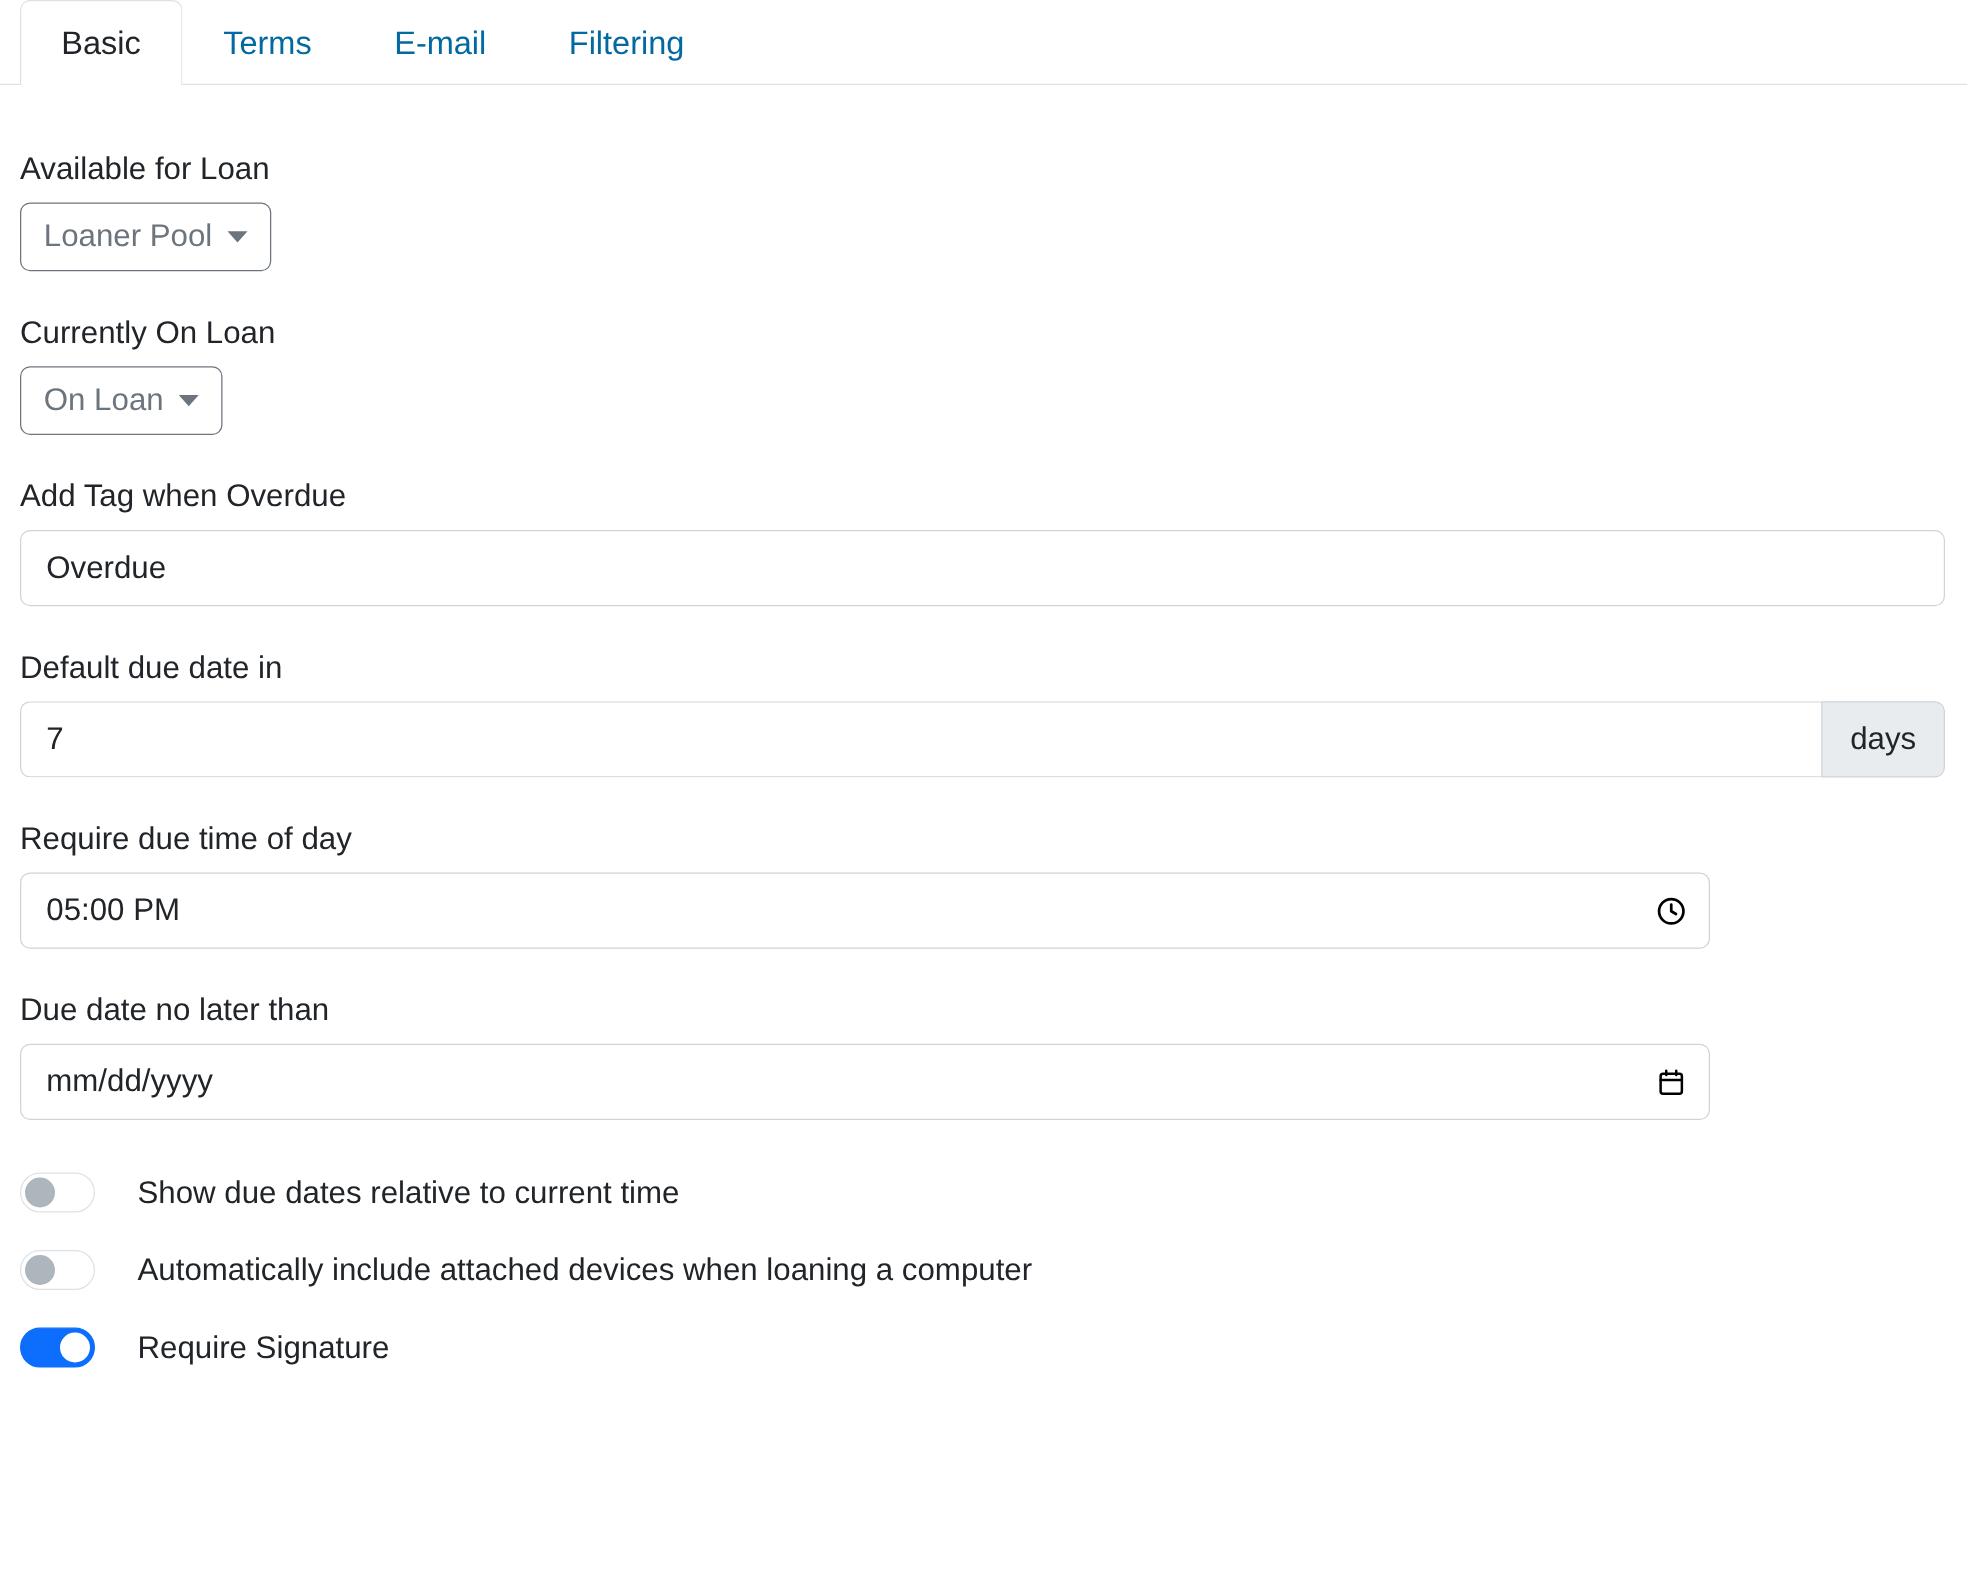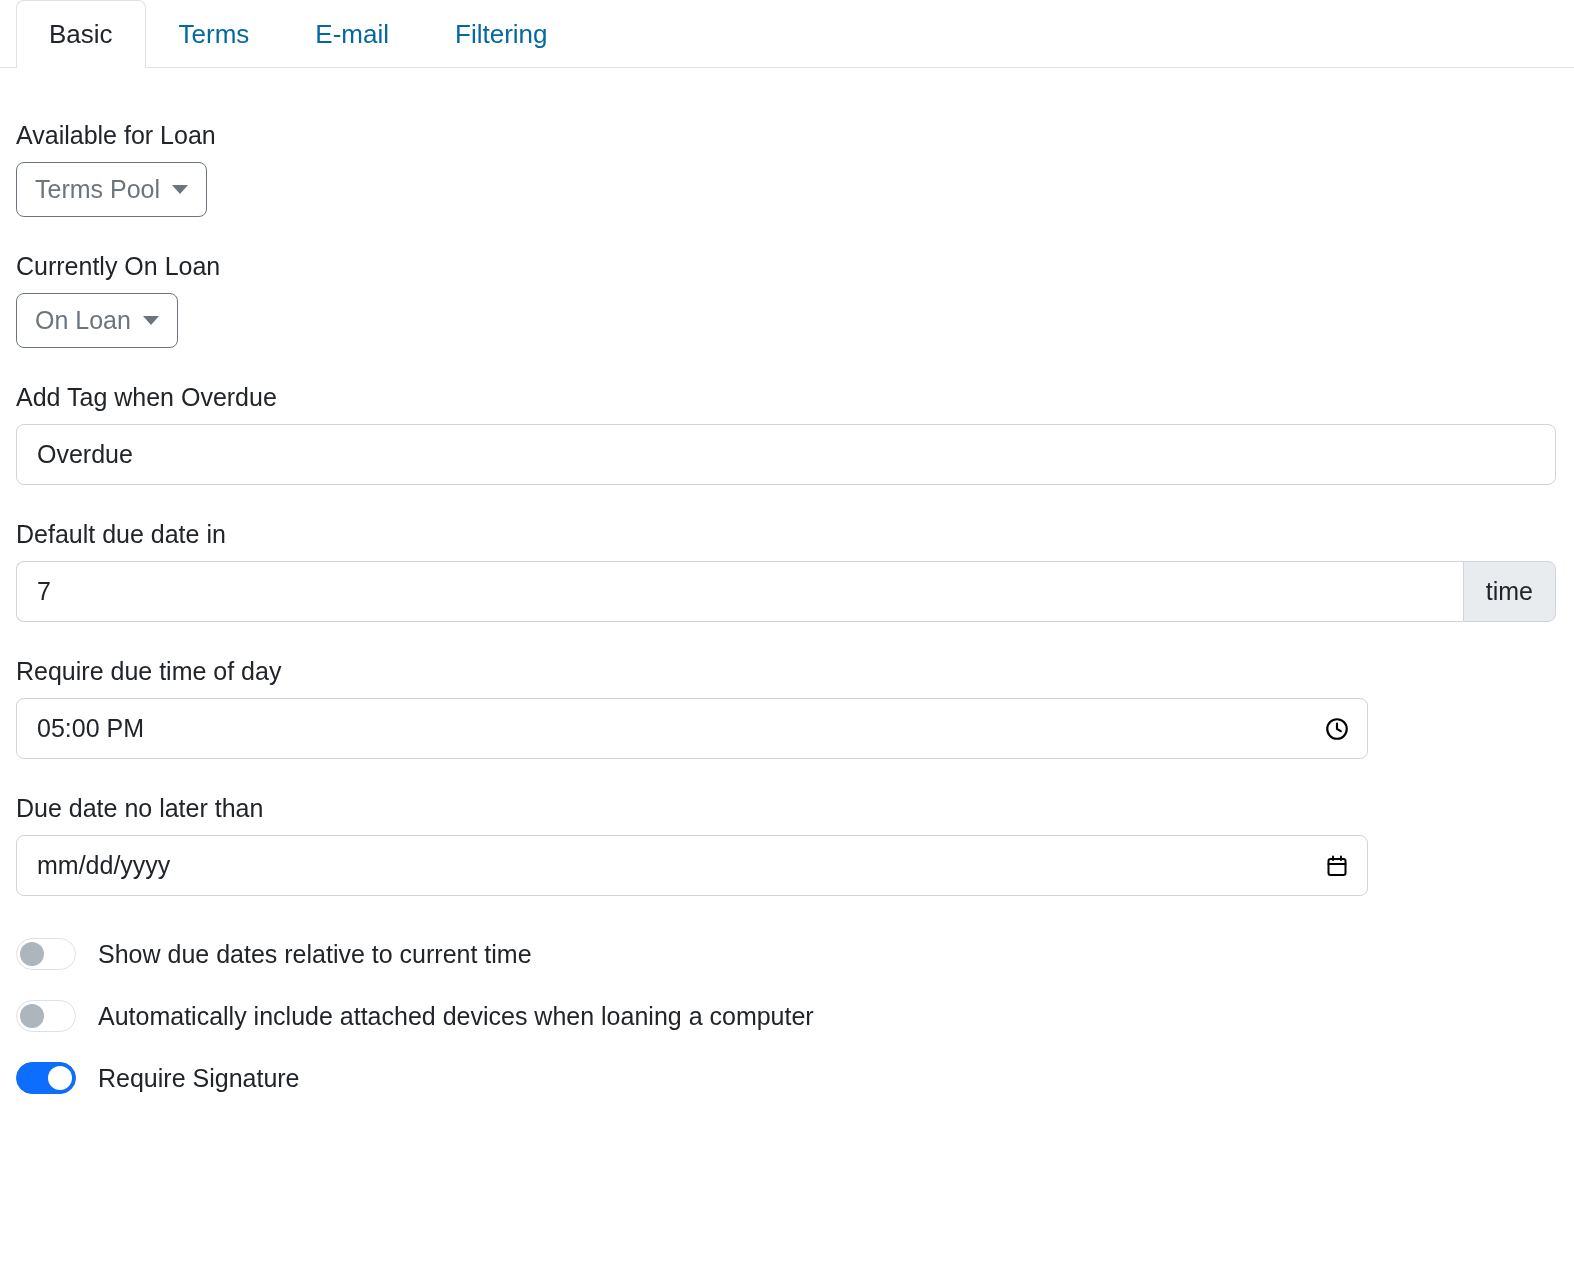--- a/index.html
+++ b/index.html
@@ -129,21 +129,21 @@
     transform: translateY(-50%);
     width: 26px; height: 26px;
     display: flex; align-items: center; justify-content: center;
     cursor: pointer;
   }
 
   
   .switch-row {
     display: flex;
     align-items: center;
-    gap: 22px;
+    gap: 34px;
     margin-top: 30px;
   }
   .switch-row.first-switch { margin-top: 42px; }
   .switch {
     position: relative;
     width: 60px;
     height: 32px;
     border-radius: 16px;
     border: 1px solid #dee2e6;
     background: #ffffff;
@@ -182,42 +182,42 @@
   <button class="tab">Terms</button>
   <button class="tab">E-mail</button>
   <button class="tab">Filtering</button>
 </div>
 
 <div class="form-body">
 
   
   <div class="field-label first">Available for Loan</div>
   <button class="dropdown-btn">
-    <span>Terms Pool</span>
+    <span>Loaner Pool</span>
     <span class="caret"></span>
   </button>
 
   
   <div class="field-label">Currently On Loan</div>
   <button class="dropdown-btn">
     <span>On Loan</span>
     <span class="caret"></span>
   </button>
 
   
   <div class="field-label">Add Tag when Overdue</div>
   <div class="input-row">
     <input class="text-input" type="text" value="Overdue" style="">
   </div>
 
   
   <div class="field-label">Default due date in</div>
   <div class="input-row input-group">
     <input class="text-input" type="text" value="7" style="">
-    <span class="input-addon">time</span>
+    <span class="input-addon">days</span>
   </div>
 
   
   <div class="field-label">Require due time of day</div>
   <div class="input-wrap">
     <input class="text-input" type="text" value="05:00 PM" style="">
     <span class="trailing-icon">
       <svg width="26" height="26" viewBox="0 0 24 24" fill="none" stroke="#000000" stroke-width="2" stroke-linecap="round" stroke-linejoin="round">
         <circle cx="12" cy="12" r="9"></circle>
         <polyline points="12 7 12 12 15.5 14"></polyline>

